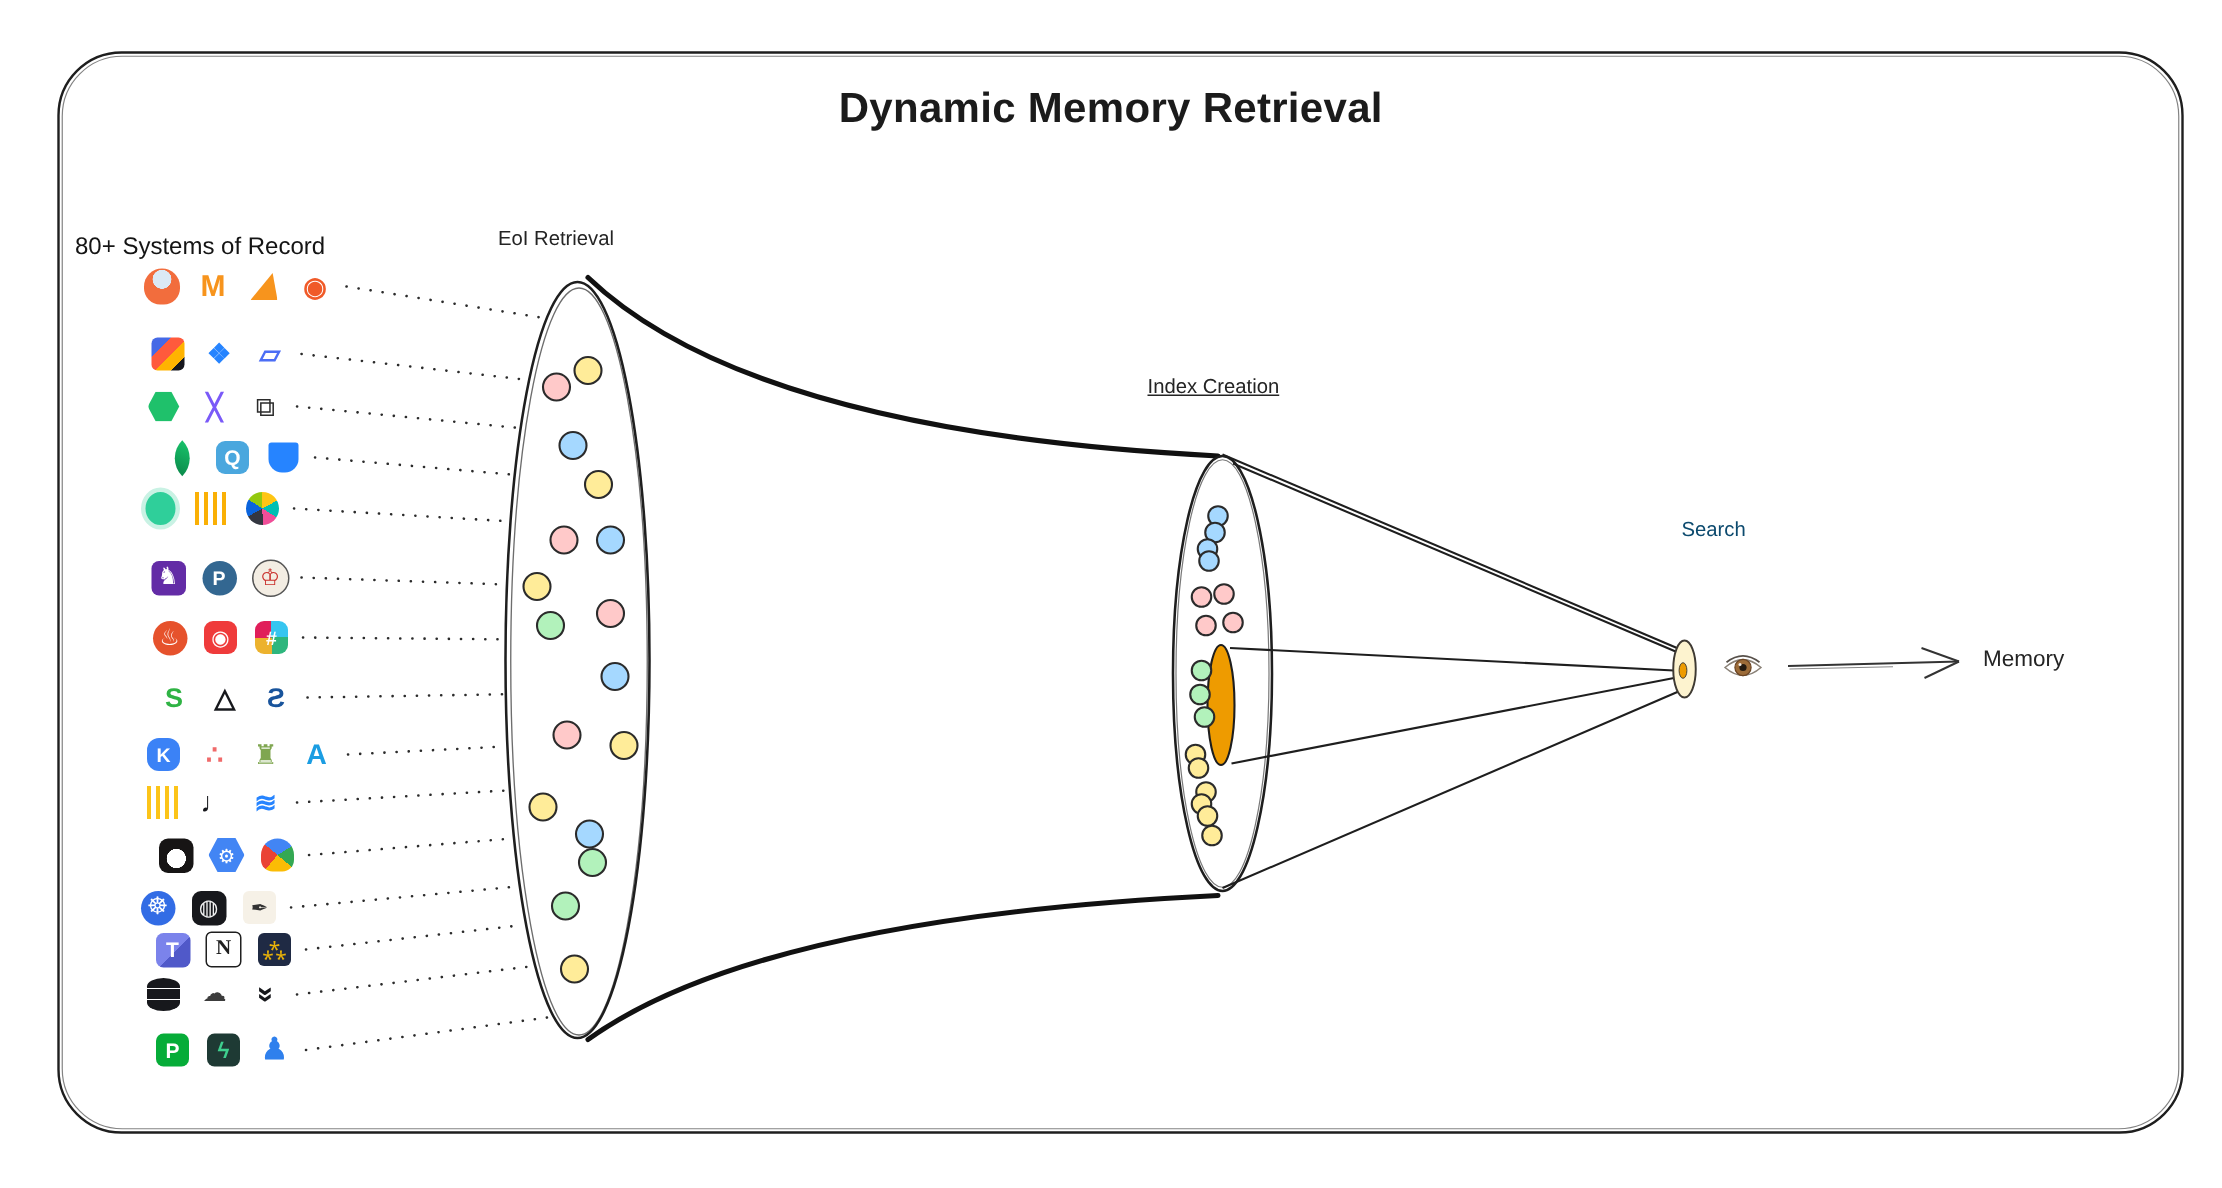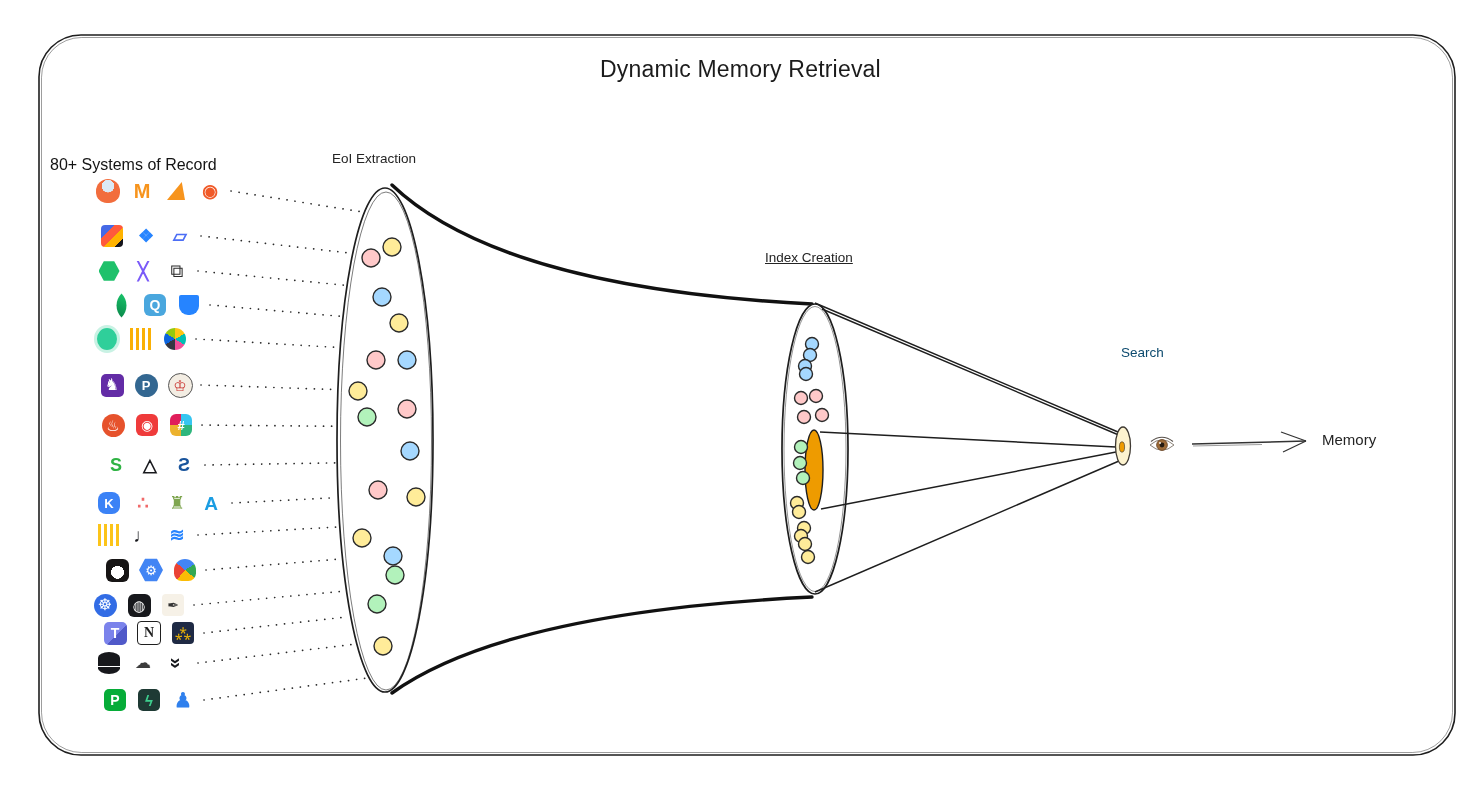--- a/index.html
+++ b/index.html
@@ -1,20 +1,20 @@
 <!DOCTYPE html>
 <html><head>
 <meta charset="utf-8">
 <style>
   html,body{margin:0;padding:0;background:#fff;}
   #stage{position:relative;width:1481px;height:792px;background:#fff;overflow:hidden;
          font-family:"Liberation Sans", sans-serif;color:#1c1c1c;}
   #diagram-svg{position:absolute;left:0;top:0;width:1481px;height:792px;}
   .lbl{position:absolute;white-space:nowrap;}
-  #title{left:0;top:56px;width:1481px;text-align:center;font-size:23px;font-weight:400;letter-spacing:.2px;color:#1b1b1b;}
+  #title{left:0;top:56px;width:1481px;text-align:center;font-size:28px;font-weight:700;letter-spacing:.2px;color:#1b1b1b;}
   #systems-label{left:50px;top:124px;font-size:16px;font-weight:500;color:#141414;margin-top:32px;}
   #eoi-label{left:332px;top:151px;font-size:13.5px;color:#242424;}
   #index-label{left:765px;top:250px;font-size:13.5px;color:#242424;text-decoration:underline;}
   #search-label{left:1121px;top:345px;font-size:13.5px;color:#0c4a6e;}
   #agent-label{left:1322px;top:431px;font-size:15px;color:#242424;}
   .icon-row{position:absolute;display:flex;gap:8px;align-items:center;height:26px;}
   .icon-cell{width:26px;height:26px;display:flex;align-items:center;justify-content:center;flex:0 0 26px;}
   .tile{display:flex;align-items:center;justify-content:center;line-height:1;user-select:none;}
 </style>
 </head>
@@ -118,21 +118,21 @@
     <g stroke="#333" fill="none">
       <path d="M1192,444 L1306,441" stroke-width="1.5"></path>
       <path d="M1193,446 L1262,444.5" stroke-width="0.8" opacity="0.6"></path>
       <path d="M1306,441 L1281,432" stroke-width="1.3"></path>
       <path d="M1306,441 L1283,452" stroke-width="1.3"></path>
     </g>
   </svg>
 
   <div class="lbl" id="title">Dynamic Memory Retrieval</div>
   <div class="lbl" id="systems-label">80+ Systems of Record</div>
-  <div class="lbl" id="eoi-label">EoI Extraction</div>
+  <div class="lbl" id="eoi-label">EoI Retrieval</div>
   <div class="lbl" id="index-label">Index Creation</div>
   <div class="lbl" id="search-label">Search</div>
   <div class="lbl" id="agent-label">Memory</div>
 
   <div id="icon-grid">
       <div class="icon-row" style="left: 95px; top: 178px;">
         <div class="icon-cell">
           <div class="tile" style="width: 24px; height: 24px; background: radial-gradient(circle at 50% 30%, rgb(219, 233, 245) 0px, rgb(219, 233, 245) 30%, rgb(242, 109, 61) 31%); border-radius: 50% 50% 45% 45%;"></div>
         </div>
         <div class="icon-cell">

